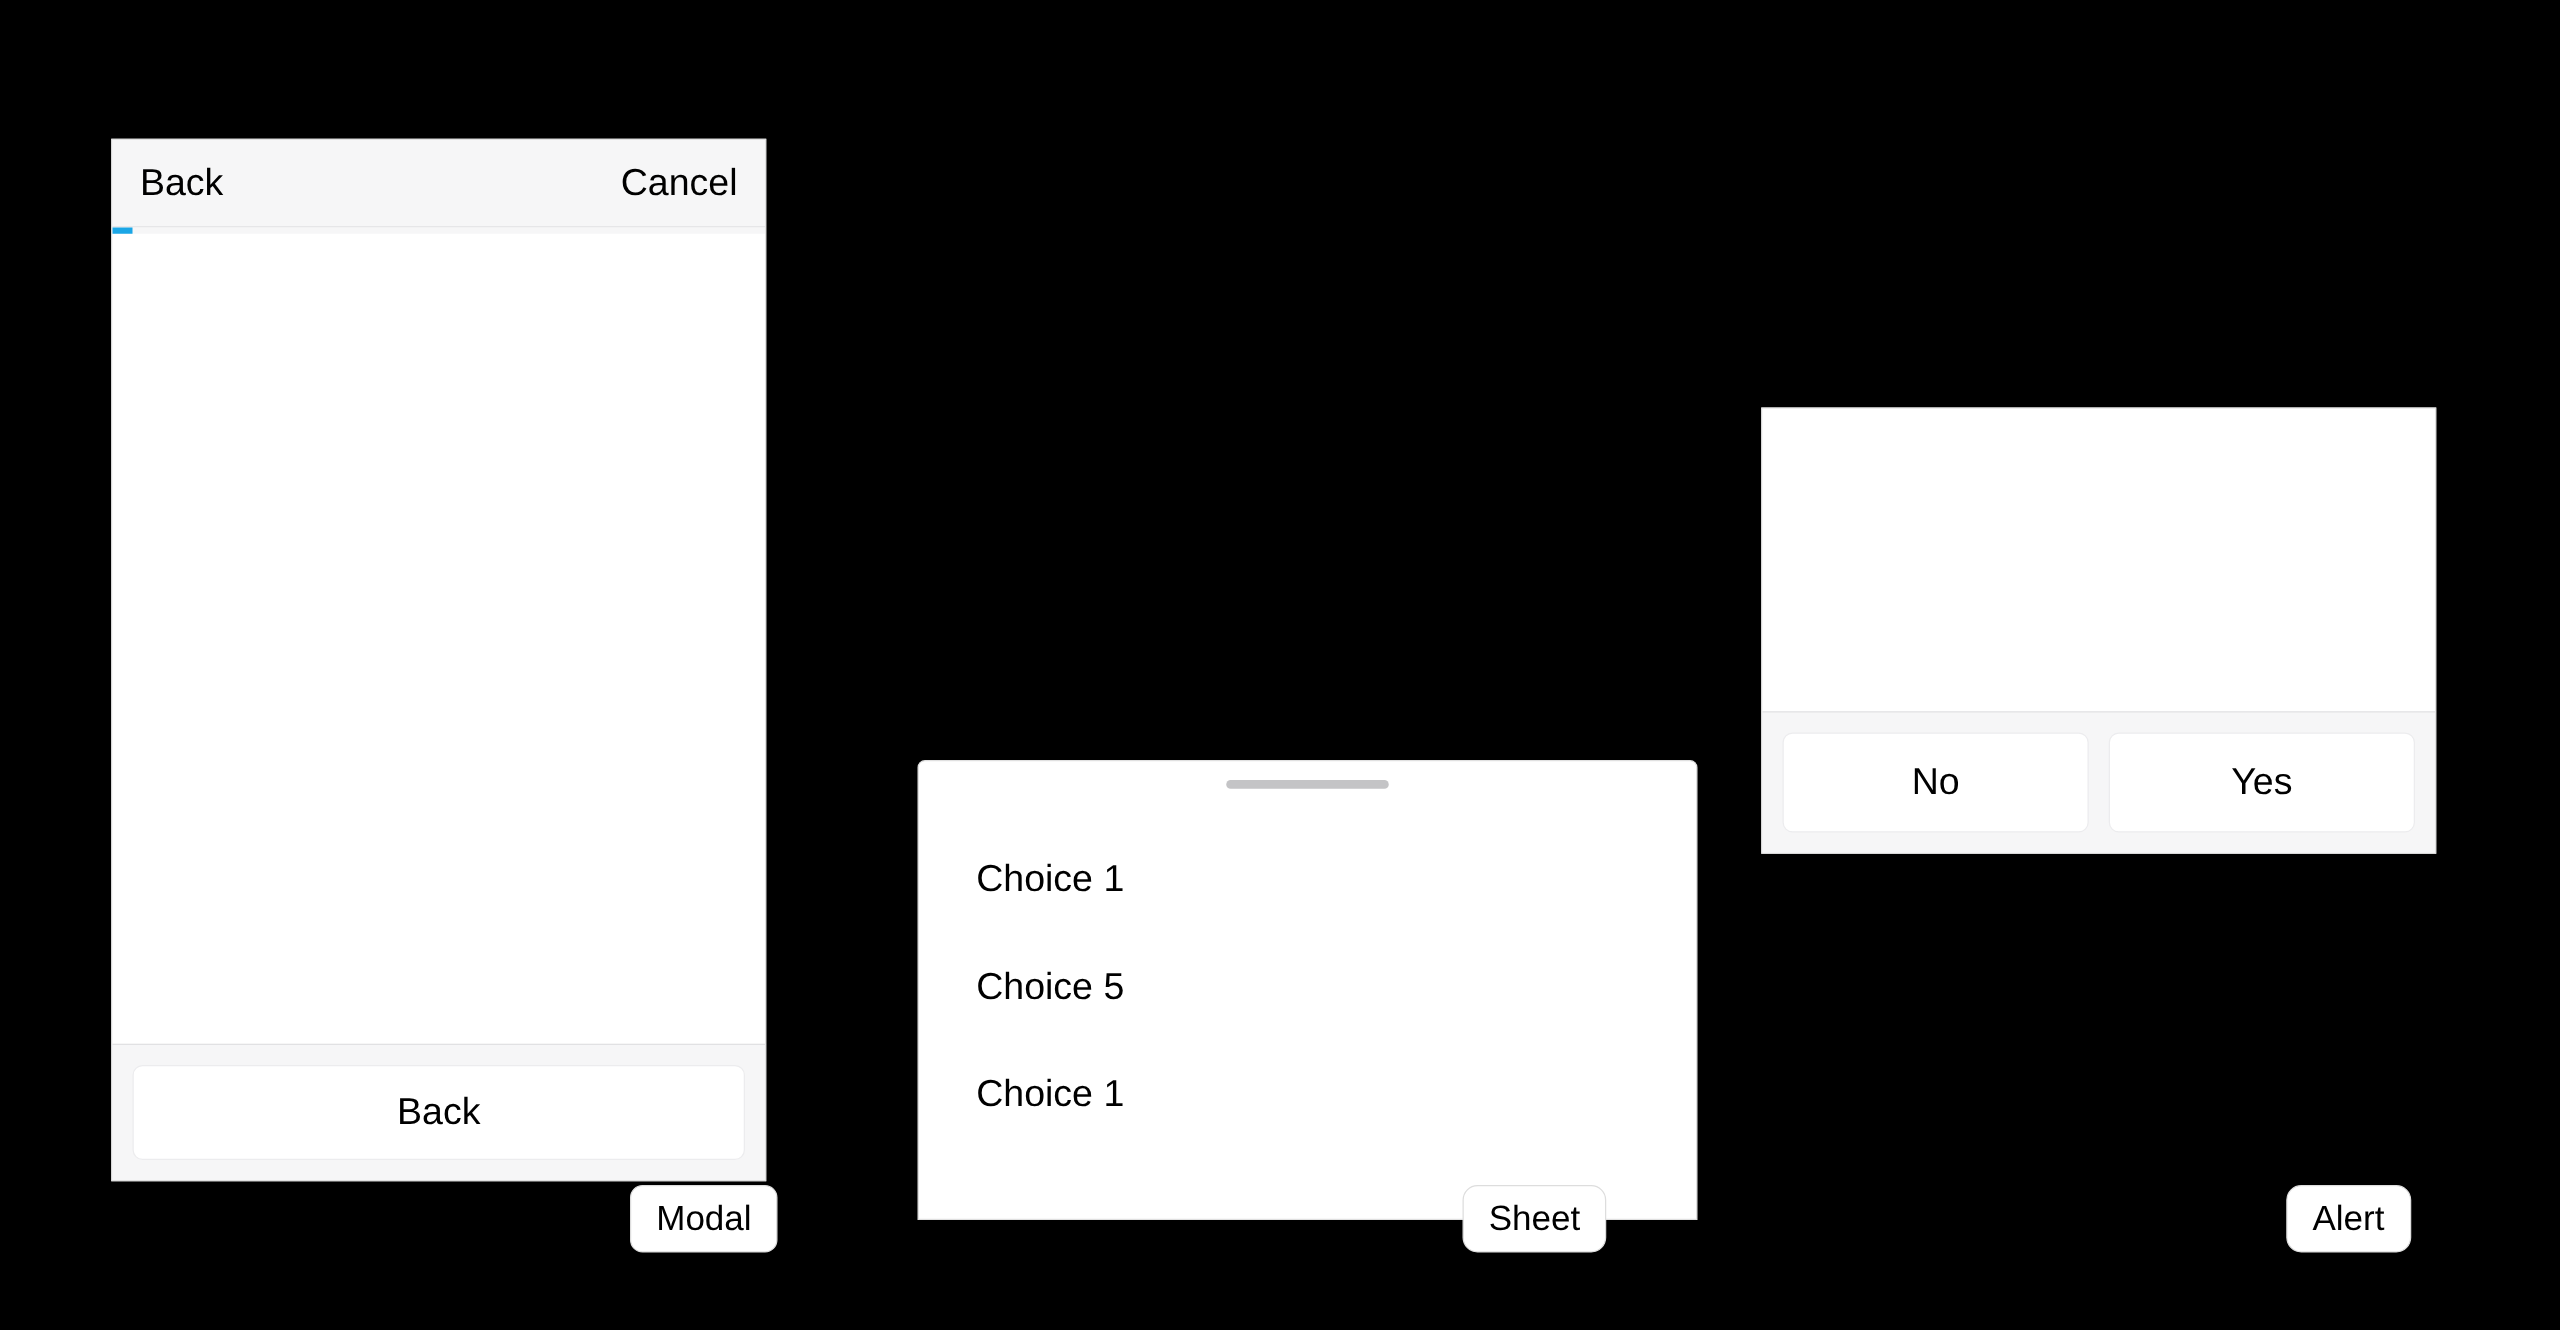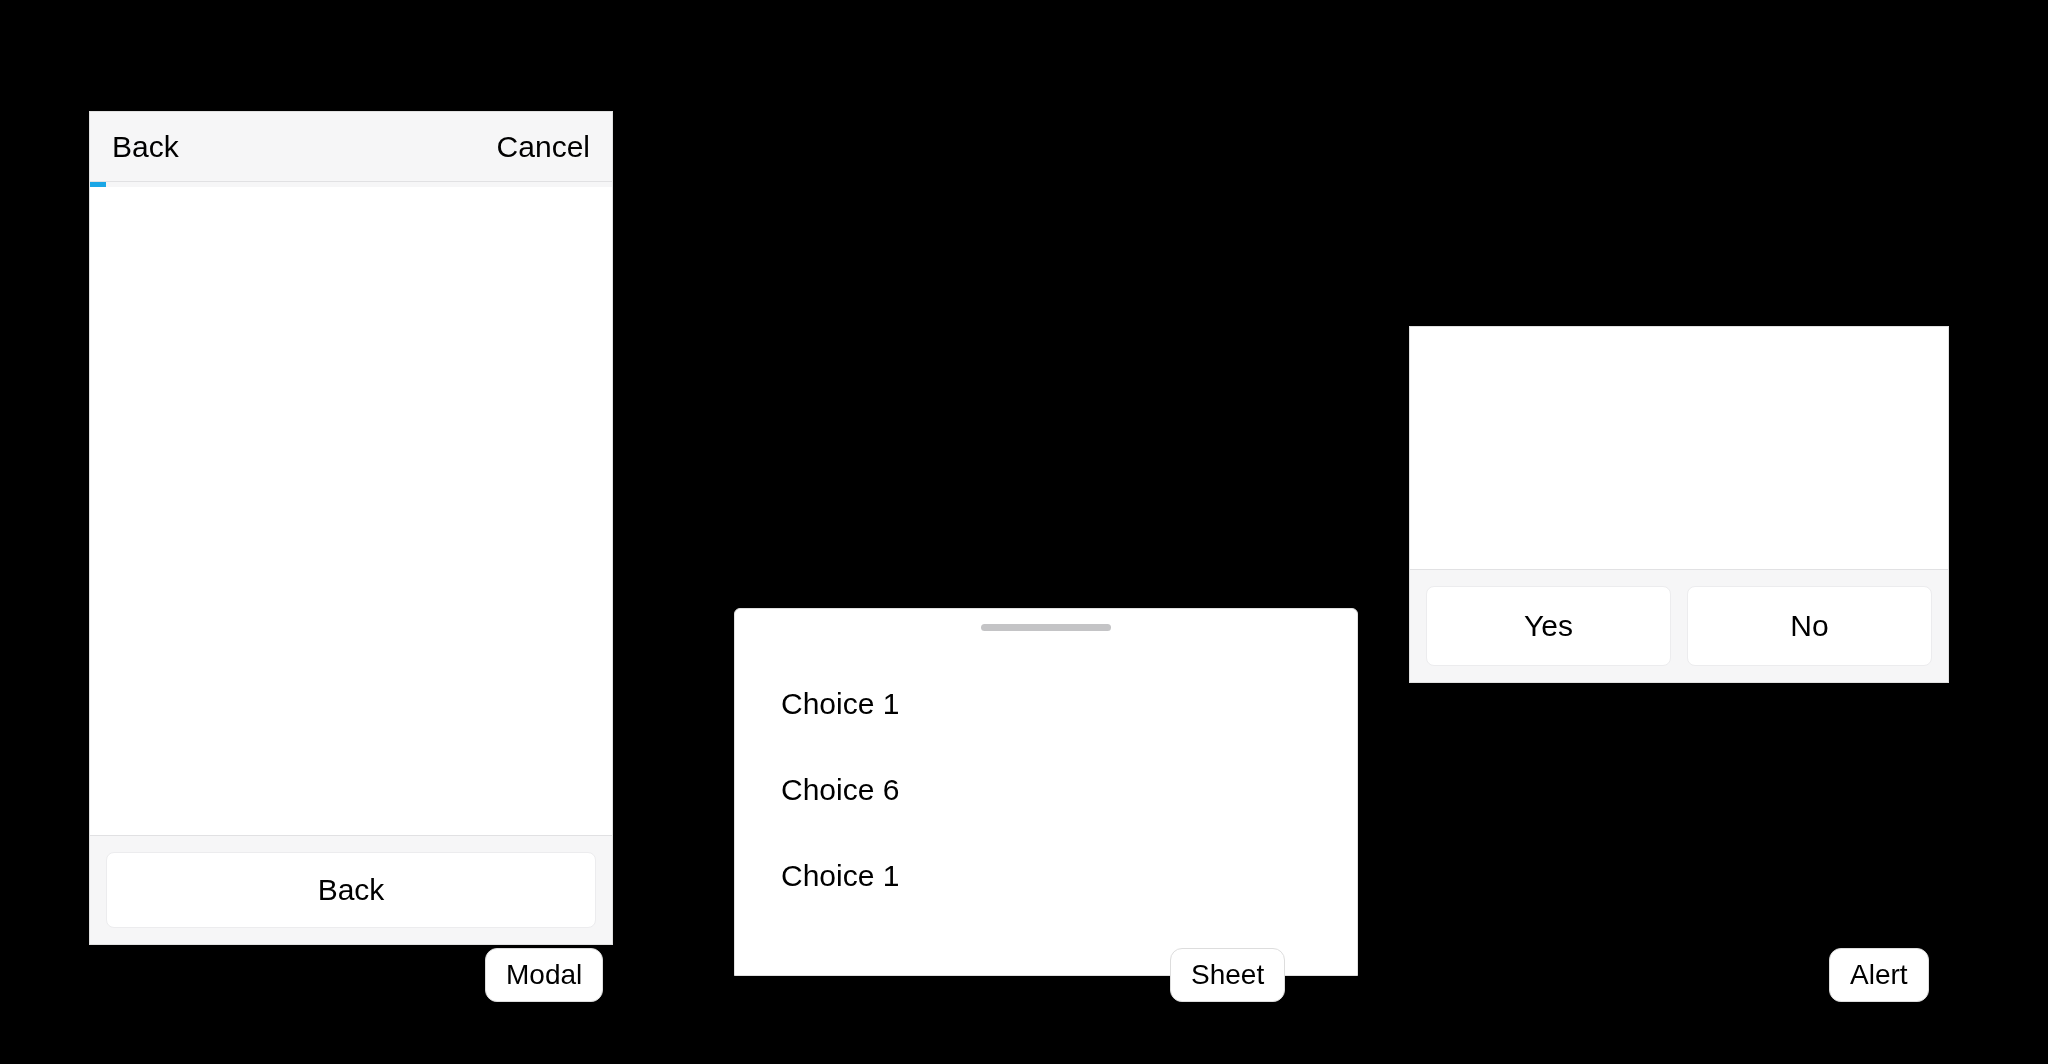--- a/index.html
+++ b/index.html
@@ -137,21 +137,21 @@
   
   .tag {
     position: absolute;
     background: #fff;
     border: 1px solid #ddd;
     border-radius: 12px;
     font-size: 28px;
     padding: 10px 20px;
     user-select: none;
   }
-  .tag-modal { left: 485px; top: 948px; }
+  .tag-modal { left: 504px; top: 948px; border-radius: 10px; }
   .tag-sheet { left: 1170px; top: 948px; }
   .tag-alert { left: 1829px; top: 948px; }
 </style>
 </head>
 <body>
 
 <div class="modal">
   <div class="modal-header">
     <span>Back</span>
     <span>Cancel</span>
@@ -163,26 +163,26 @@
   <div class="modal-footer">
     <div class="next-btn">Back</div>
   </div>
 </div>
 <div class="tag tag-modal">Modal</div>
 
 <div class="sheet">
   <div class="sheet-grabber"></div>
   <div class="sheet-list">
     <div class="sheet-item">Choice 1</div>
-    <div class="sheet-item">Choice 6</div>
+    <div class="sheet-item">Choice 5</div>
     <div class="sheet-item">Choice 1</div>
   </div>
 </div>
 <div class="tag tag-sheet">Sheet</div>
 
 <div class="alert">
   <div class="alert-body"></div>
   <div class="alert-footer">
+    <div class="alert-btn">No</div>
     <div class="alert-btn">Yes</div>
-    <div class="alert-btn">No</div>
   </div>
 </div>
 <div class="tag tag-alert">Alert</div>
 
 </body></html>

